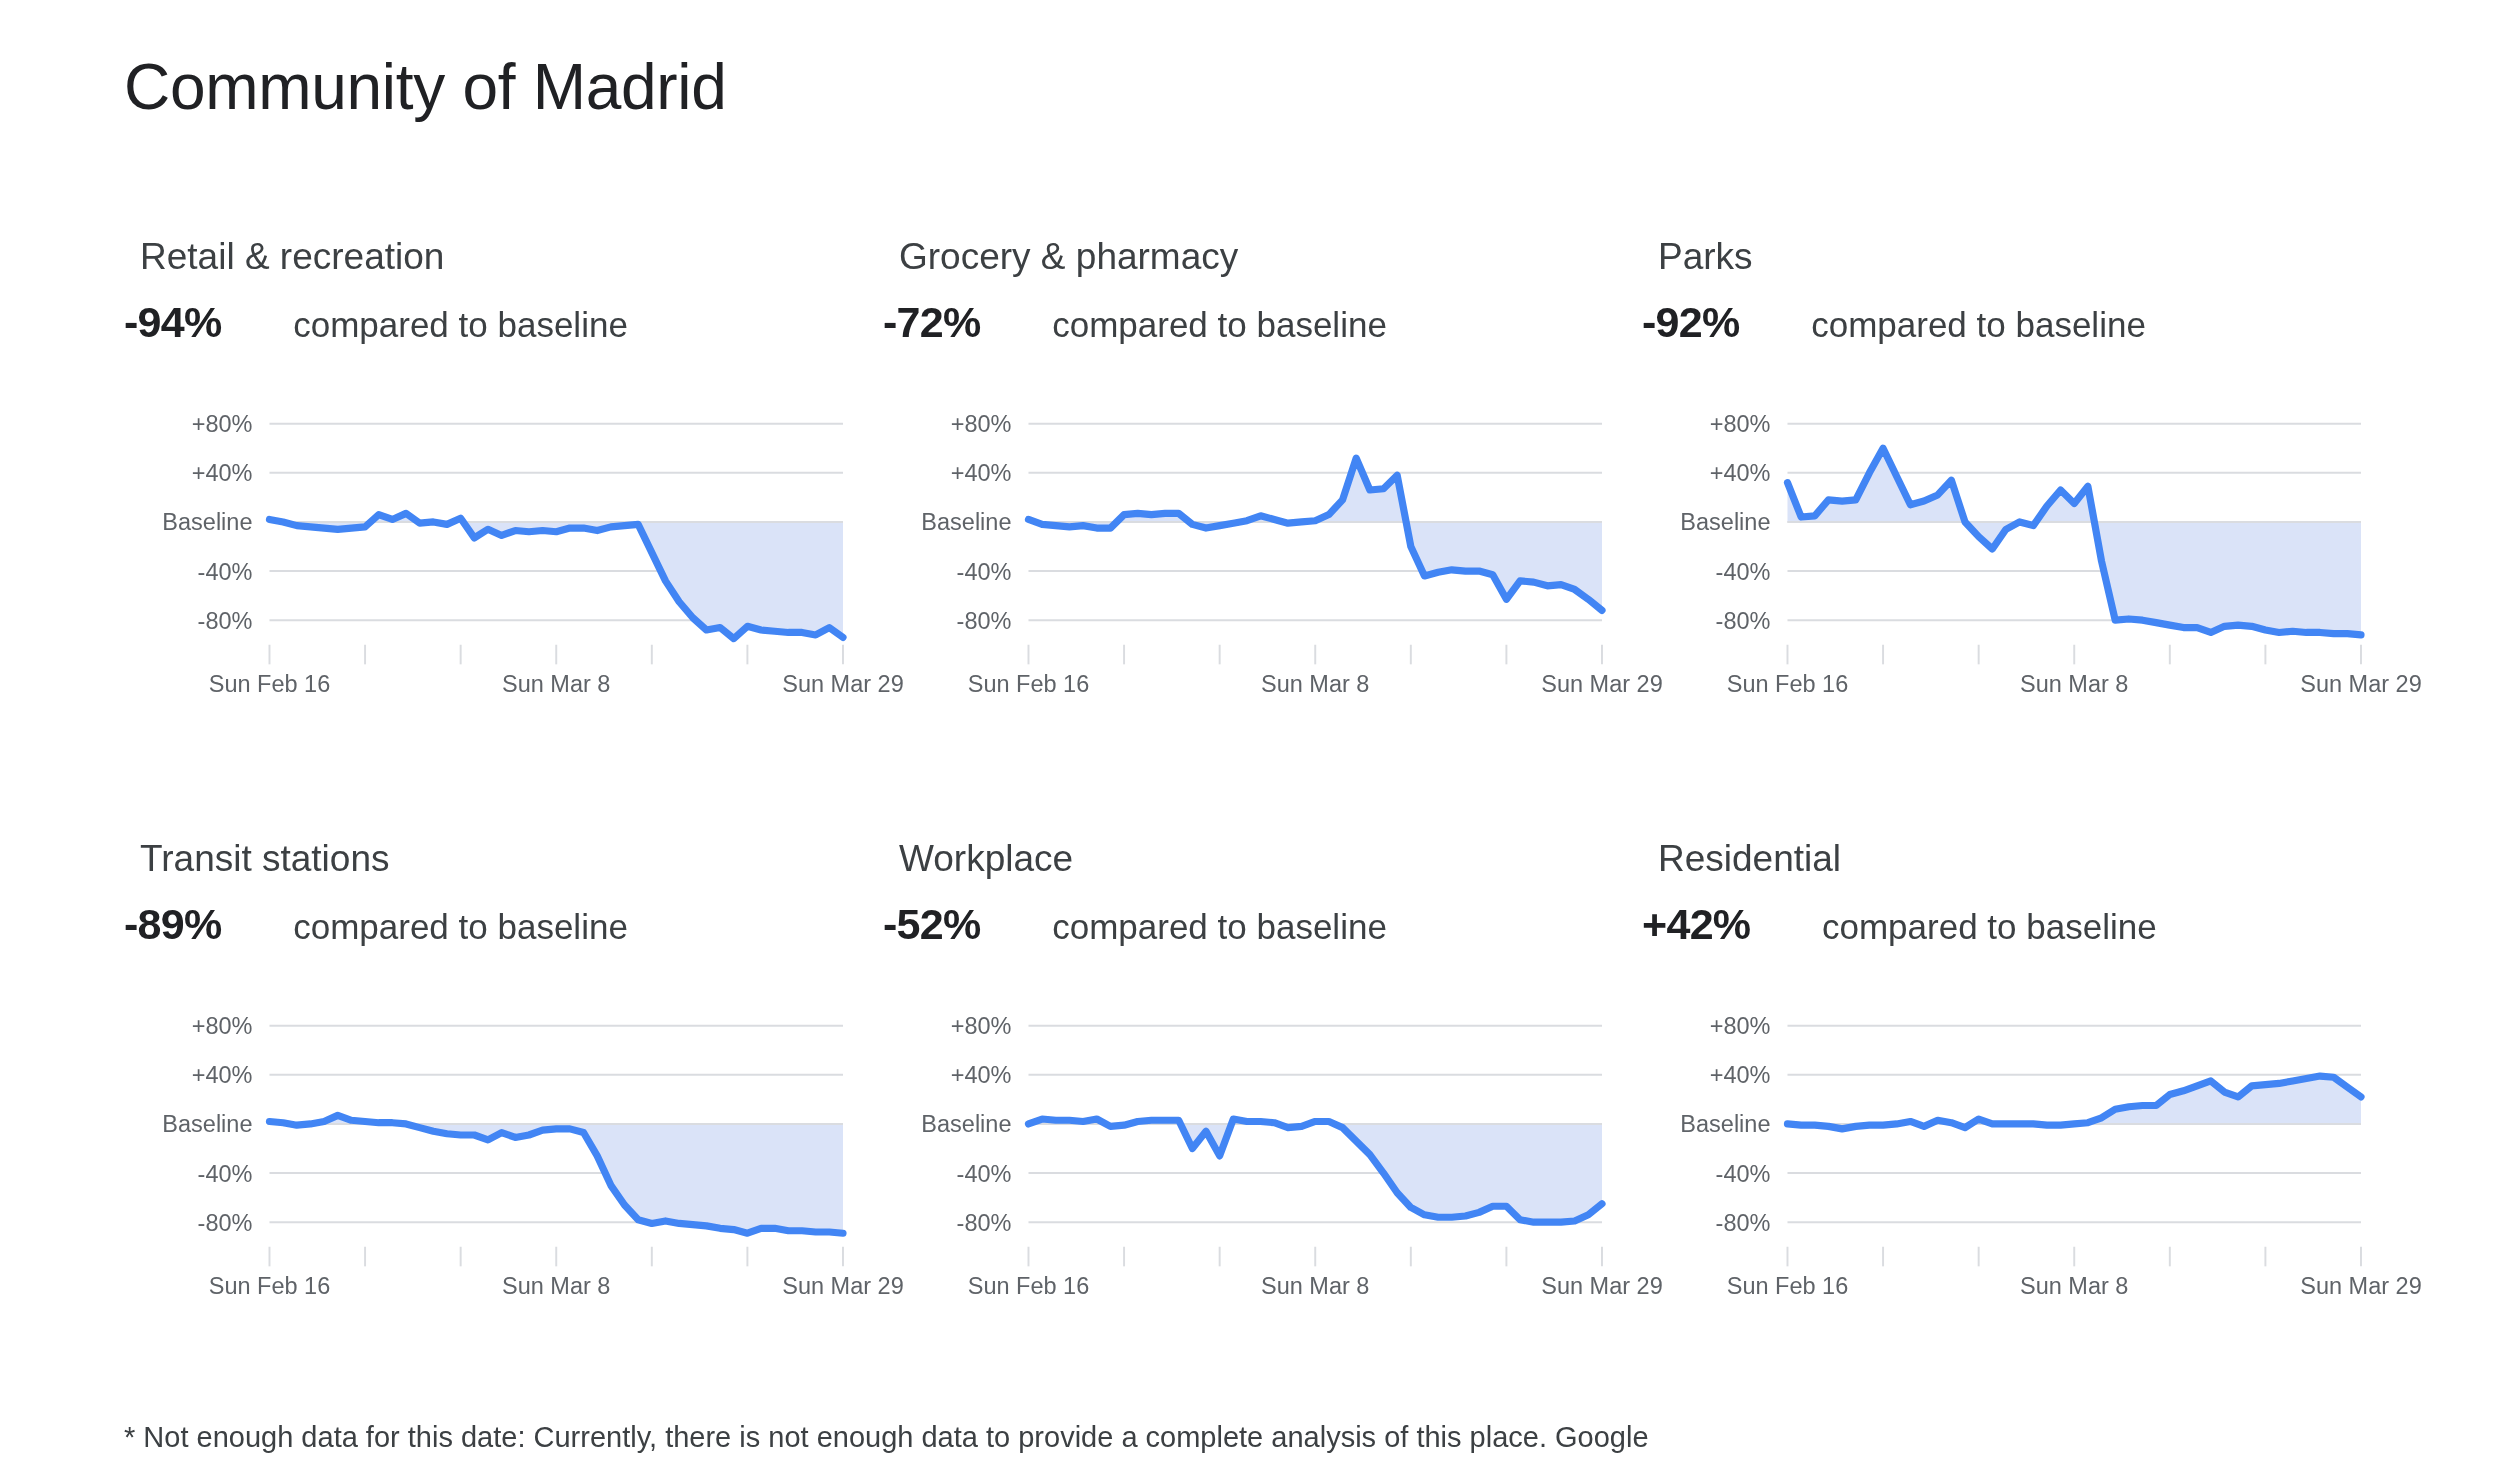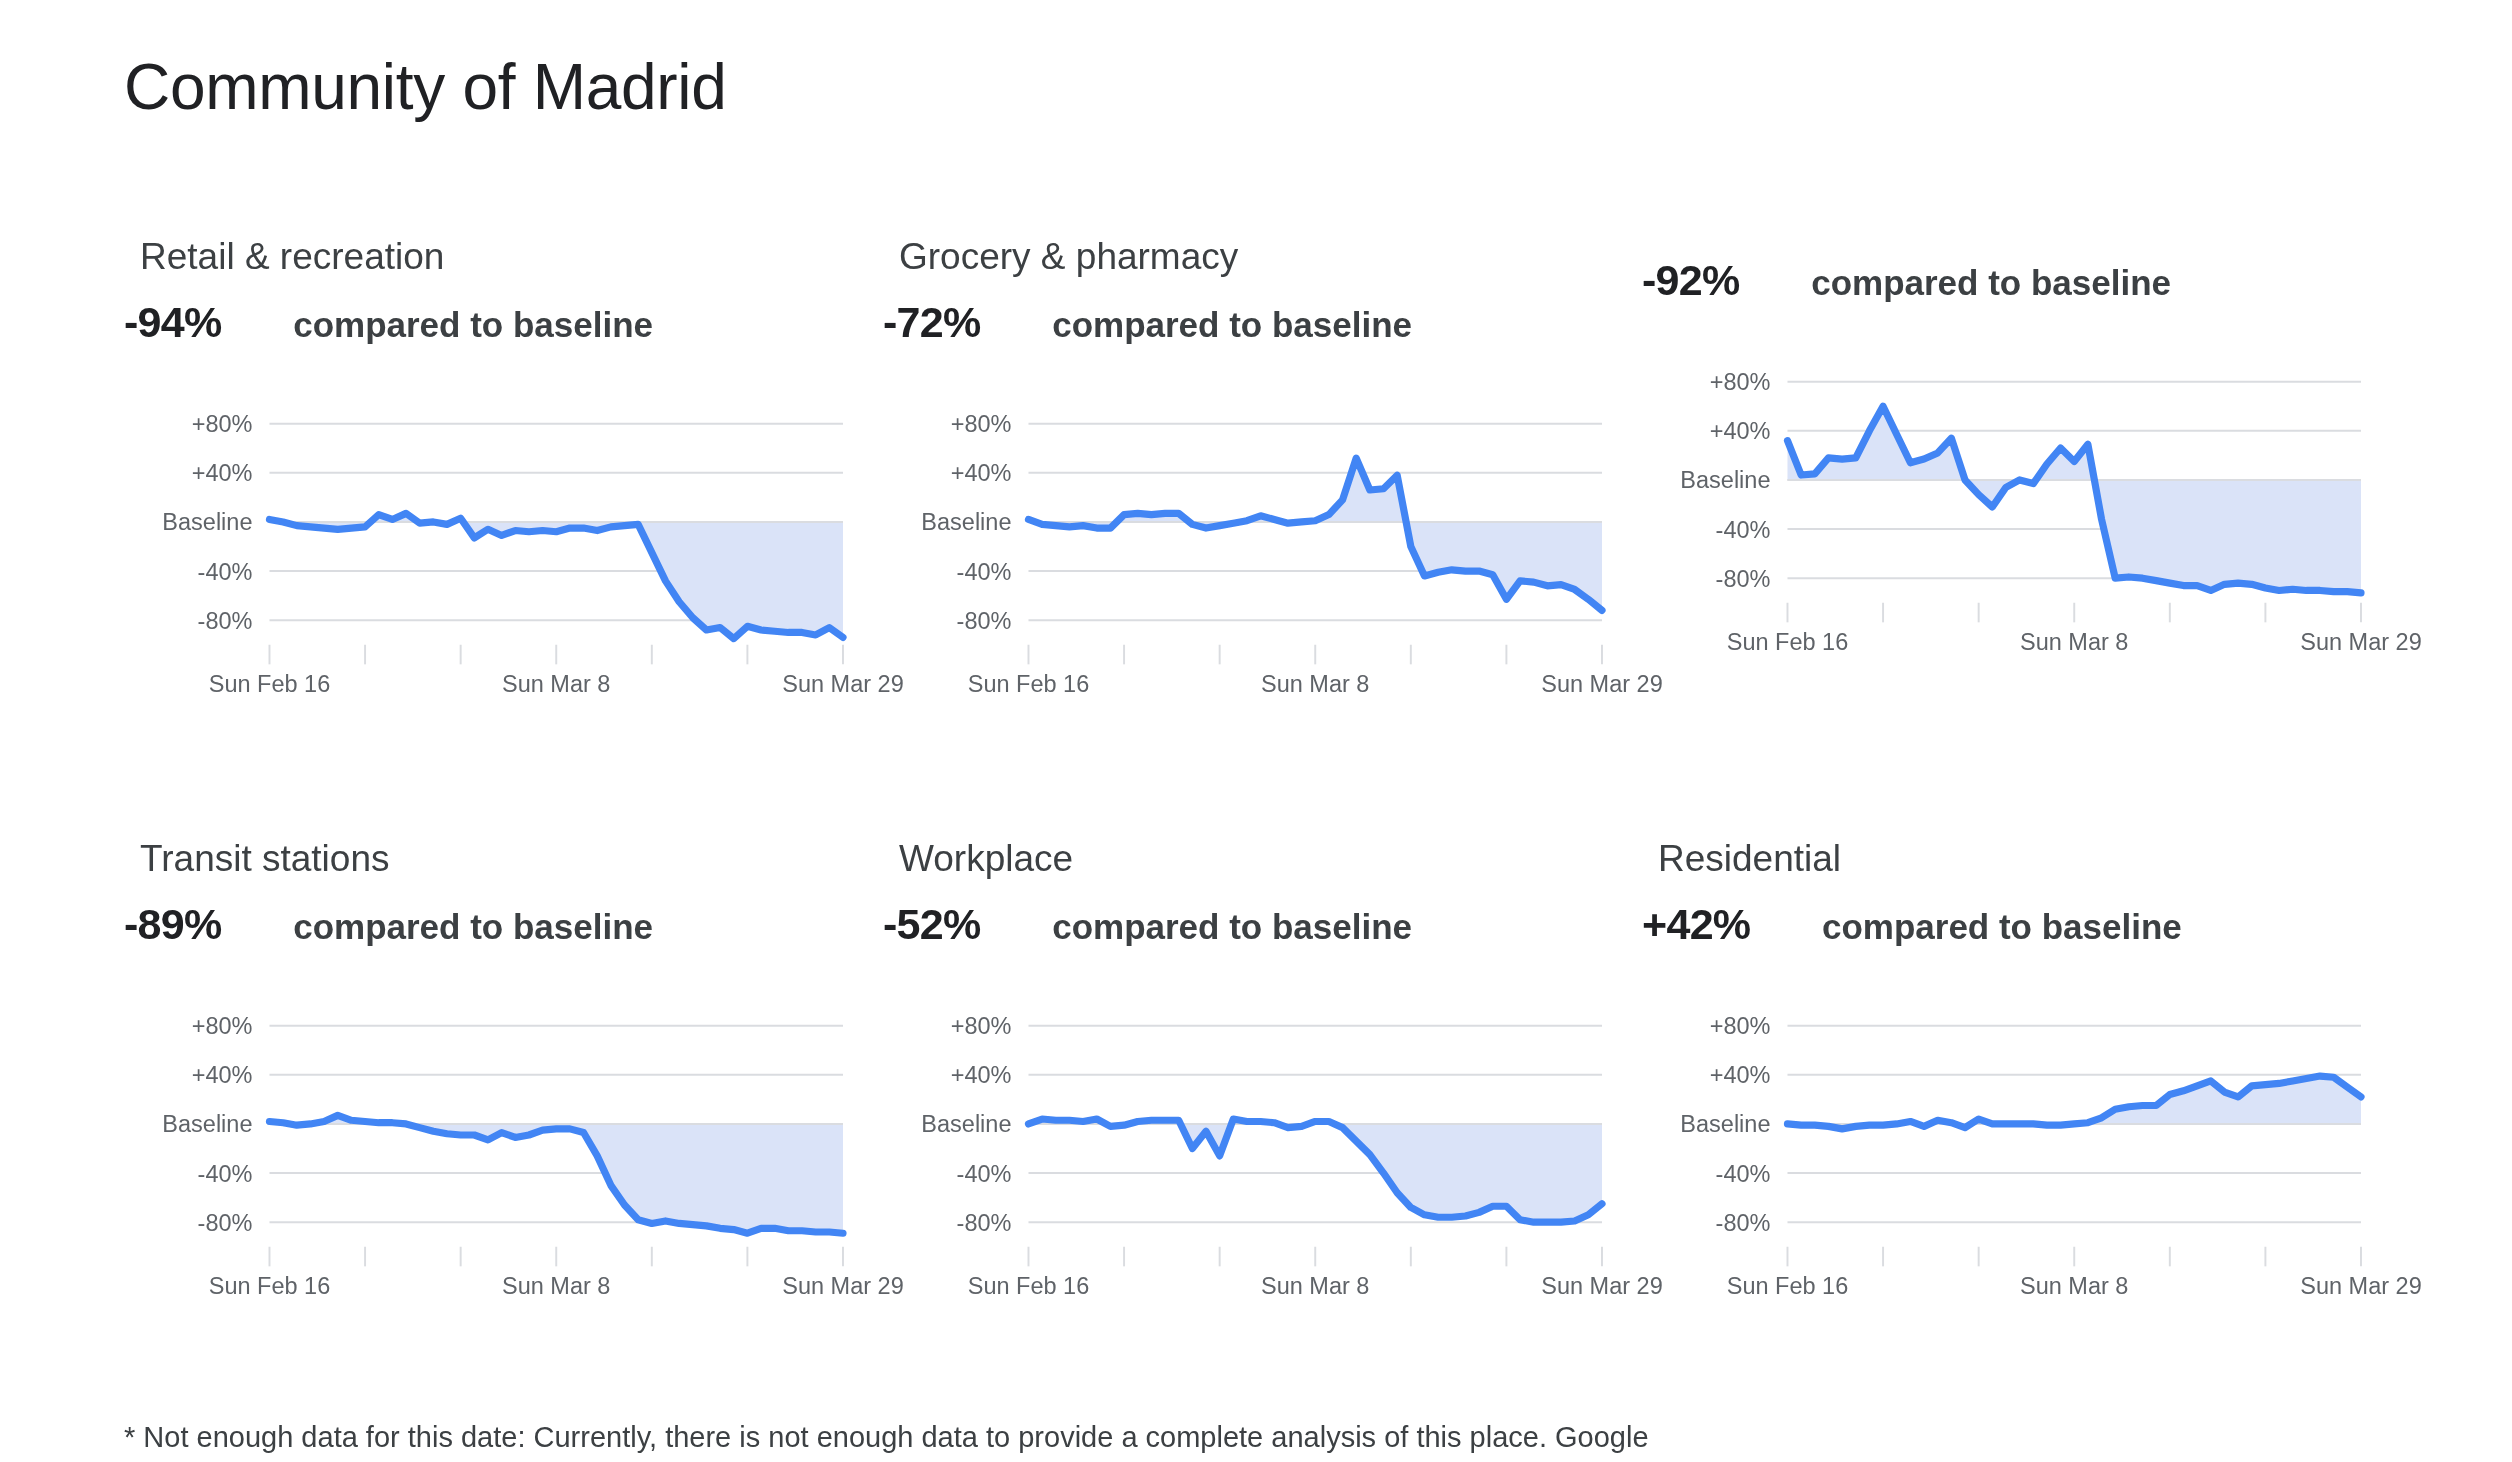--- a/index.html
+++ b/index.html
@@ -76,21 +76,21 @@
   .cat-change {
     font-size: 43px;
     line-height: 48px;
     font-weight: 700;
     color: #202124;
     letter-spacing: -0.7px;
   }
   .cat-baseline-label {
     font-size: 35px;
     line-height: 48px;
-    font-weight: 700;
+    font-weight: 400;
     color: #3c4043;
     margin-left: 23.6px;
   }
 
   
   .plot-wrap {
     position: relative;
     margin-top: 41px;
     width: 726px;
     height: 307px;
@@ -217,20 +217,21 @@
             <path d="M 222 202 L 222 198.24 L 242.9047619047619 205.76 L 263.8095238095238 207.64000000000001 L 284.7142857142857 209.52 L 305.6190476190476 207.64000000000001 L 326.5238095238095 211.4 L 347.42857142857144 211.4 L 368.3333333333333 190.72 L 389.23809523809524 188.84 L 410.1428571428571 190.72 L 431.04761904761904 188.84 L 451.95238095238096 188.84 L 472.85714285714283 205.76 L 493.76190476190476 211.4 L 514.6666666666666 207.64000000000001 L 535.5714285714286 203.88 L 556.4761904761905 200.12 L 577.3809523809524 192.6 L 598.2857142857142 198.24 L 619.1904761904761 203.88 L 640.0952380952381 202 L 661 200.12 L 681.9047619047619 190.72 L 702.8095238095239 168.16 L 723.7142857142857 104.24 L 744.6190476190476 153.12 L 765.5238095238095 151.24 L 786.4285714285714 130.56 L 807.3333333333333 239.6 L 828.2380952380952 284.71999999999997 L 849.1428571428571 279.08 L 870.047619047619 275.32 L 890.952380952381 277.2 L 911.8571428571429 277.2 L 932.7619047619048 282.84 L 953.6666666666667 320.44 L 974.5714285714286 292.24 L 995.4761904761905 294.12 L 1016.3809523809524 299.76 L 1037.2857142857142 297.88 L 1058.1904761904761 305.40000000000003 L 1079.095238095238 320.44 L 1100 337.36 L 1100 202 Z" fill="#dae3f8" class="series-area"></path>
             <line x1="222" y1="202" x2="1100" y2="202" class="axisline"></line>
             <path d="M 222 198.24 L 242.9047619047619 205.76 L 263.8095238095238 207.64000000000001 L 284.7142857142857 209.52 L 305.6190476190476 207.64000000000001 L 326.5238095238095 211.4 L 347.42857142857144 211.4 L 368.3333333333333 190.72 L 389.23809523809524 188.84 L 410.1428571428571 190.72 L 431.04761904761904 188.84 L 451.95238095238096 188.84 L 472.85714285714283 205.76 L 493.76190476190476 211.4 L 514.6666666666666 207.64000000000001 L 535.5714285714286 203.88 L 556.4761904761905 200.12 L 577.3809523809524 192.6 L 598.2857142857142 198.24 L 619.1904761904761 203.88 L 640.0952380952381 202 L 661 200.12 L 681.9047619047619 190.72 L 702.8095238095239 168.16 L 723.7142857142857 104.24 L 744.6190476190476 153.12 L 765.5238095238095 151.24 L 786.4285714285714 130.56 L 807.3333333333333 239.6 L 828.2380952380952 284.71999999999997 L 849.1428571428571 279.08 L 870.047619047619 275.32 L 890.952380952381 277.2 L 911.8571428571429 277.2 L 932.7619047619048 282.84 L 953.6666666666667 320.44 L 974.5714285714286 292.24 L 995.4761904761905 294.12 L 1016.3809523809524 299.76 L 1037.2857142857142 297.88 L 1058.1904761904761 305.40000000000003 L 1079.095238095238 320.44 L 1100 337.36" stroke="#4285f4" class="series-line"></path>
             <text x="222" y="462" class="xlabel">Sun Feb 16</text>
             <text x="661" y="462" class="xlabel">Sun Mar 8</text>
             <text x="1100" y="462" class="xlabel">Sun Mar 29</text>
           </svg>
         </div>
       </div>
       <div class="chart-card">
+        <div class="cat-title">Parks</div>
         <div class="cat-summary">
           <span class="cat-change">-92%</span>
           <span class="cat-baseline-label">compared to baseline</span>
         </div>
         <div class="plot-wrap">
           <svg viewBox="0 0 1110 470" width="726" height="307" class="plot-svg">
             <line x1="222" y1="51.6" x2="1100" y2="51.6" class="gridline"></line>
             <text x="196" y="64.6" class="ylabel">+80%</text>
             <line x1="222" y1="126.8" x2="1100" y2="126.8" class="gridline"></line>
             <text x="196" y="139.8" class="ylabel">+40%</text>

